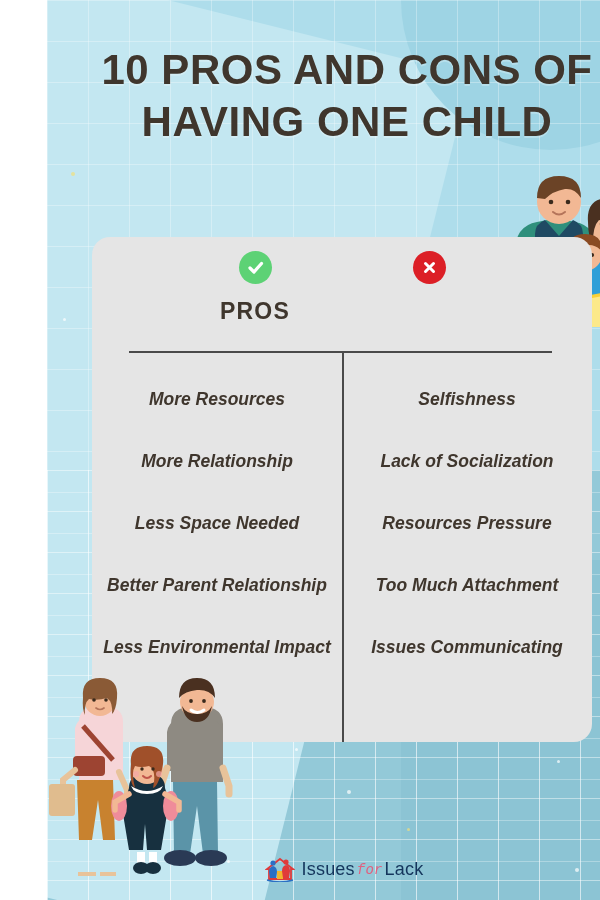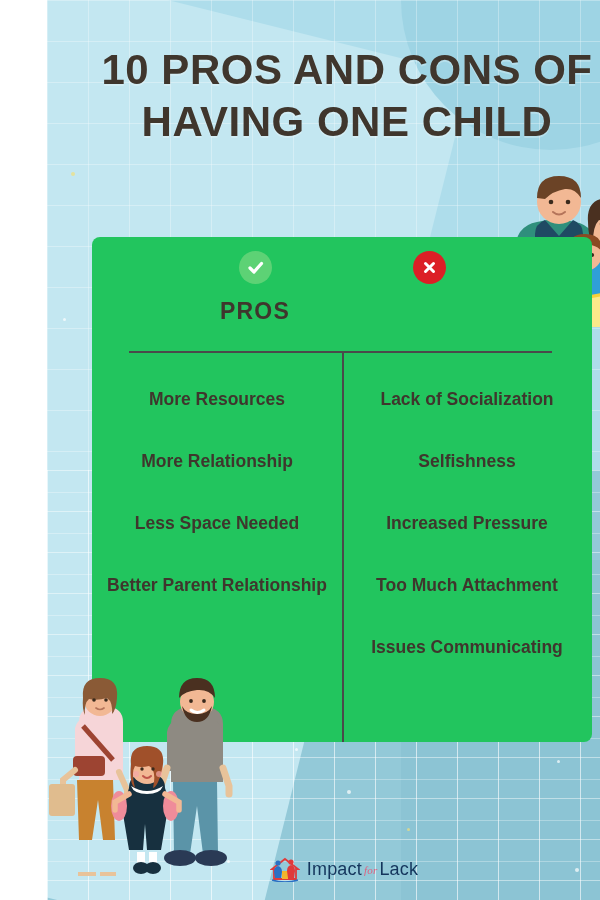--- a/index.html
+++ b/index.html
@@ -95,22 +95,22 @@
     text-shadow: 0 2px 0 rgba(255,255,255,0.25);
   }
 
   
   .card {
     position: absolute;
     left: 45px;
     top: 237px;
     width: 500px;
     height: 505px;
-    background: #22c55e;
-    border-radius: 8px;
+    background: #e5e5e5;
+    border-radius: 18px;
   }
 
   .col-heads {
     position: absolute;
     left: 0; top: 0;
     width: 100%;
     height: 115px;
   }
   .col-head {
     position: absolute;
@@ -162,20 +162,21 @@
   .lists {
     position: absolute;
     left: 0;
     top: 119px;
     width: 100%;
     display: flex;
   }
   .list-col {
     width: 250px;
     padding-top: 12px;
+    font-style: italic;
   }
   .list-item {
     color: #3f362d;
     font-size: 17.5px;
     font-weight: bold;
     line-height: 21px;
     text-align: center;
     height: 62px;
     display: flex;
     align-items: center;
@@ -198,23 +199,23 @@
   .logo-mark { width: 30px; height: 26px; display: block; }
   .logo-text {
     font-size: 18px;
     color: #14355c;
     letter-spacing: 0.2px;
     display: flex;
     align-items: baseline;
     gap: 2px;
   }
   .logo-script {
-    font-family: Liberation Serif, serif;
+    font-family: Liberation Mono, monospace;
     font-style: italic;
-    font-size: 11px;
+    font-size: 14px;
     color: #e0607f;
     position: relative;
     top: -1px;
   }
 
   
   .illus { position: absolute; }
   .illus svg { display: block; }
   .illus-top { right: -4px; top: 162px; }
   .illus-bottom { left: -4px; top: 676px; }
@@ -307,25 +308,26 @@
 
     <div class="hrule"></div>
     <div class="vrule"></div>
 
     <div class="lists">
       <div class="list-col">
         <div class="list-item">More Resources</div>
         <div class="list-item">More Relationship</div>
         <div class="list-item">Less Space Needed</div>
         <div class="list-item">Better Parent Relationship</div>
+        <div class="list-item">Less Environmental Impact</div>
       </div>
       <div class="list-col">
+        <div class="list-item">Selfishness</div>
         <div class="list-item">Lack of Socialization</div>
-        <div class="list-item">Selfishness</div>
-        <div class="list-item">Increased Pressure</div>
+        <div class="list-item">Resources Pressure</div>
         <div class="list-item">Too Much Attachment</div>
         <div class="list-item">Issues Communicating</div>
       </div>
     </div>
   </div>
 
   <div class="illus illus-bottom">
     <svg width="210" height="200" viewBox="0 0 210 200">
 
       <path d="M34 104 l36 0 2 60 -12 0 -5-40 -6 40 -13 0 z" fill="#c8822f"></path>
@@ -387,19 +389,19 @@
         <path d="M15 3 L28 13 L26 13 L26 23 L4 23 L4 13 L2 13 Z" fill="none" stroke="#e03a3a" stroke-width="1.8"></path>
         <rect x="12" y="15" width="6" height="8" fill="#f2b52e"></rect>
         <circle cx="8" cy="7" r="2.6" fill="#2a6fc4"></circle>
         <path d="M8 10 q-4 1-4 6 l1 6 6 0 1-6 q0-5-4-6 z" fill="#2a6fc4"></path>
         <circle cx="21" cy="6" r="2.6" fill="#e03a3a"></circle>
         <path d="M21 9 q-4 1-4 6 l1 7 6 0 1-7 q0-5-4-6 z" fill="#e03a3a"></path>
         <path d="M2 24 q13 4 26 0" stroke="#2a6fc4" stroke-width="1.4" fill="none"></path>
       </svg>
     </span>
     <span class="logo-text">
-      <span>Impact</span>
+      <span>Issues</span>
       <span class="logo-script">for</span>
       <span>Lack</span>
     </span>
   </div>
 
 </div>
 
 </body></html>

